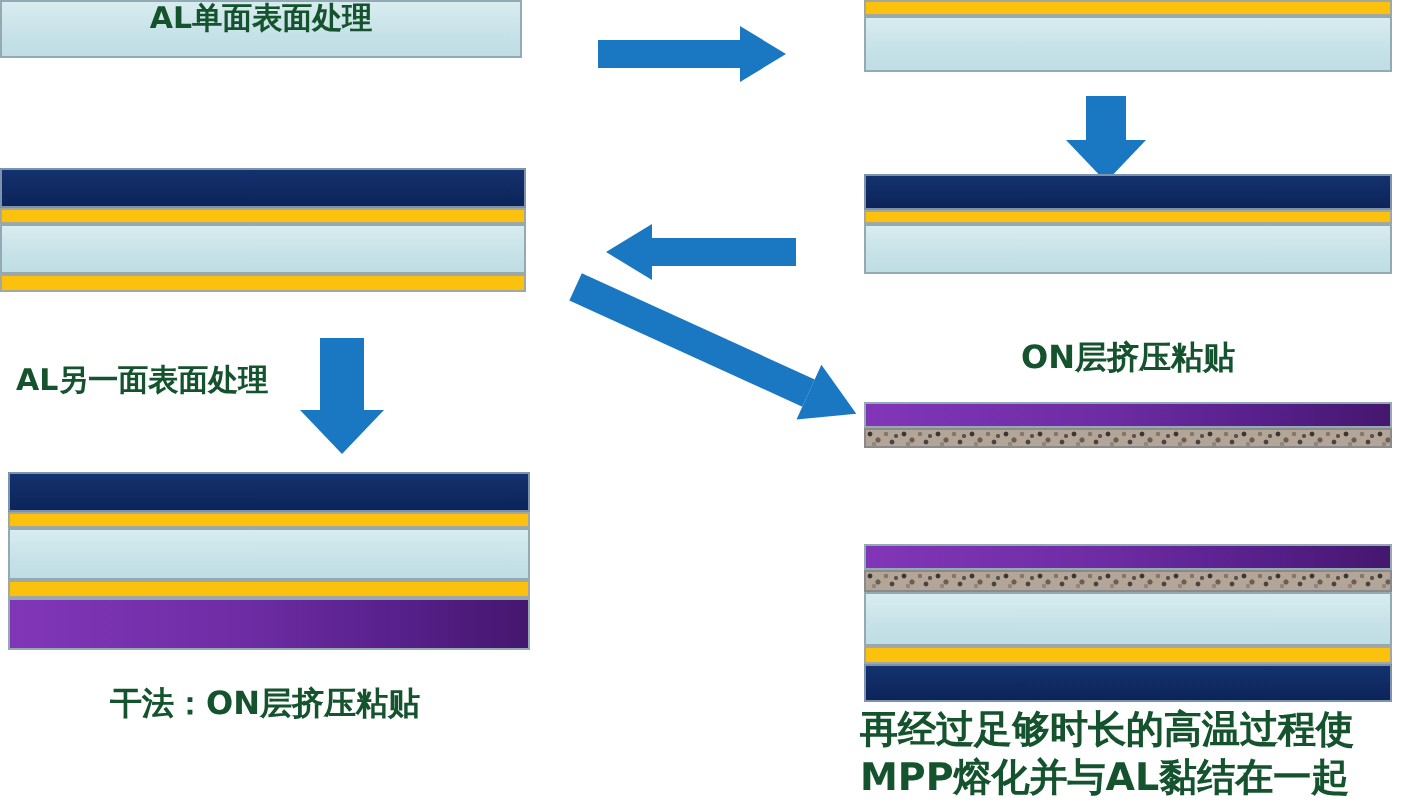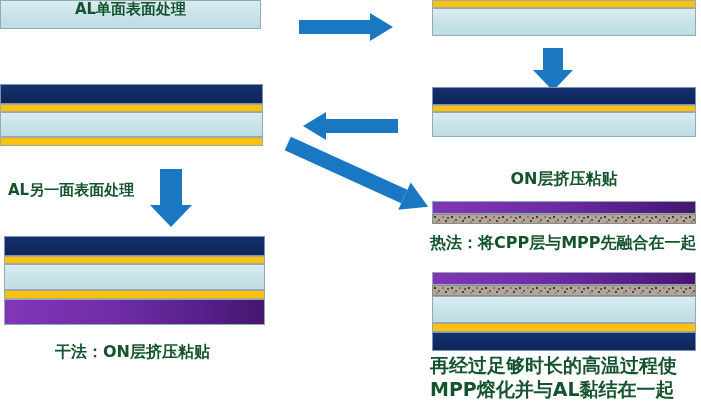--- a/index.html
+++ b/index.html
@@ -98,21 +98,20 @@
       <div class="layer m-al" style="height: 26px;"></div>
       <div class="layer m-adhesive" style="height: 9px;"></div>
       <div class="layer m-cpp" style="height: 26px;"></div>
     </div>
   <div class="lbl lbl-c" style="left:0;top:342px;width:265px;font-size:16px;">干法：ON层挤压粘贴</div>
 
   <div class="stack" style="left:432px;top:201px;width:264px;">
       <div class="layer m-cpp" style="height: 13px;"></div>
       <div class="layer m-mpp" style="height: 10px;"></div>
     </div>
-  <div class="lbl" style="left:430px;top:233px;width:271px;font-size:16px;">热法：将CPP层与MPP先融合在一起</div>
 
   <div class="stack" style="left:432px;top:272px;width:264px;">
       <div class="layer m-cpp" style="height: 13px;"></div>
       <div class="layer m-mpp" style="height: 11px;"></div>
       <div class="layer m-al" style="height: 27px;"></div>
       <div class="layer m-adhesive" style="height: 9px;"></div>
       <div class="layer m-on" style="height: 19px;"></div>
     </div>
   <div class="lbl" style="left:430px;top:354px;width:272px;font-size:19px;">再经过足够时长的高温过程使MPP熔化并与AL黏结在一起</div>
 

